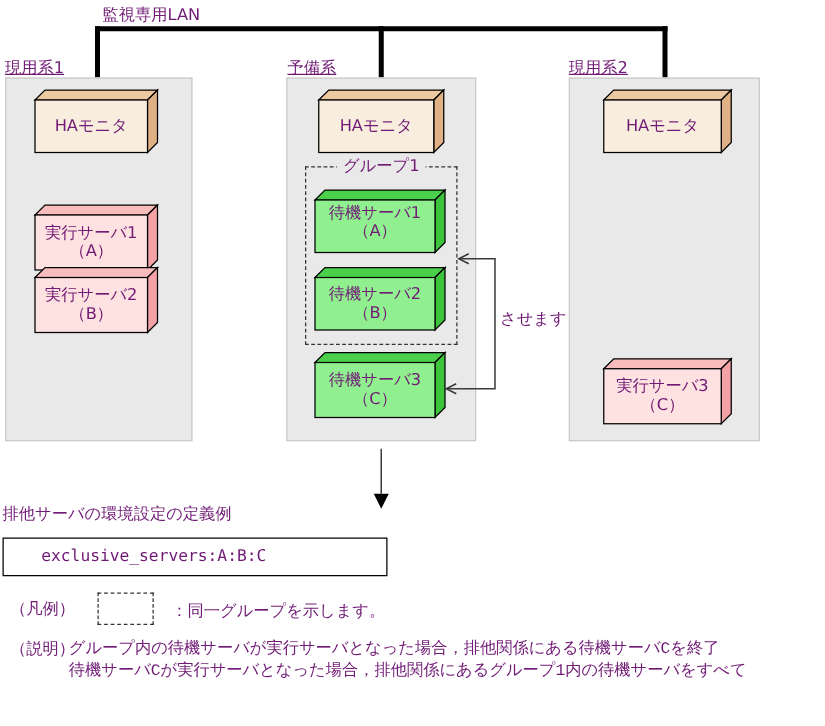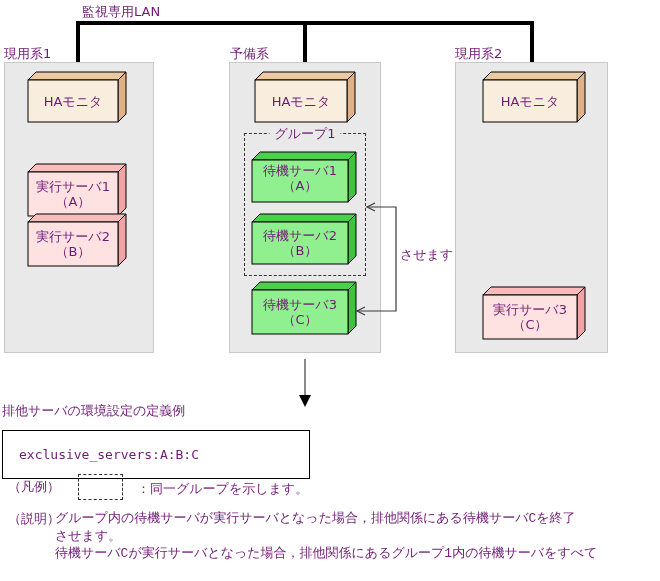--- a/index.html
+++ b/index.html
@@ -5,21 +5,21 @@
   html,body { margin:0; padding:0; background:#ffffff; }
   .stage {
     position:relative; width:660px; height:581px; background:#ffffff;
     font-family:"DejaVu Sans","Liberation Sans",sans-serif;
     font-size:13px; color:#701a75; overflow:hidden;
   }
   .lan-h { position:absolute; left:76px; top:21px; width:458px; height:4px; background:#000; }
   .lan-v { position:absolute; top:21px; width:4px; height:41px; background:#000; }
   .lan-label { position:absolute; left:82px; top:3px; white-space:nowrap; }
   .panel { position:absolute; top:62px; height:291px; background:#e9e9e9; border:1px solid #c9c9c9; box-sizing:border-box; }
-  .panel-label { position:absolute; top:45px; white-space:nowrap; }
+  .panel-label { position:absolute; top:45px; white-space:nowrap;text-decoration:underline; }
   .box3d { position:absolute; }
   .box3d svg { position:absolute; left:0; top:0; overflow:visible; }
   .box3d polygon, .box3d rect { stroke:#000; stroke-width:1; }
   .beige-top  { fill:#ecc9a0; } .beige-side { fill:#dfb185; } .beige-face { fill:#f9eedd; }
   .pink-top   { fill:#f9bcbc; } .pink-side  { fill:#f5a2a6; } .pink-face  { fill:#fee1e1; }
   .green-top  { fill:#4ad04a; } .green-side { fill:#3cc43c; } .green-face { fill:#90f090; }
   .box-label {
     position:absolute; left:0; top:8px; display:flex; flex-direction:column;
     align-items:center; justify-content:center; text-align:right; line-height:15px;
   }
@@ -30,23 +30,23 @@
   .group-label {
     position:absolute; left:50%; top:-8px; transform:translateX(-50%);
     background:#e9e9e9; padding:0 5px; white-space:nowrap; line-height:15px;
   }
   .overlay { position:absolute; left:0; top:0; width:660px; height:581px; pointer-events:none; }
   .overlay polyline, .overlay line { fill:none; stroke:#3a3a3a; stroke-width:1.2; }
   .overlay .solid-head { fill:#000; stroke:none; }
   .exclusion-label { position:absolute; left:400px; top:246px; white-space:nowrap; }
   .def-heading { position:absolute; left:2px; top:402px; white-space:nowrap; }
   .code-box {
-    position:absolute; left:2px; top:430px; width:308px; height:49px;
+    position:absolute; left:2px; top:430px; width:308px; height:31px;
     border:1px solid #000; box-sizing:border-box; background:#fff;
-    display:flex; align-items:center; padding-left:16px;
+    display:flex; align-items:center; padding-left:30px;
     font-family:"DejaVu Sans Mono","Liberation Mono",monospace;
   }
   .legend-label { position:absolute; left:8px; top:478px; white-space:nowrap; }
   .legend-swatch { position:absolute; left:78px; top:474px; width:45px; height:26px; border:1px dashed #333; box-sizing:border-box; }
   .legend-desc { position:absolute; left:137px; top:480px; white-space:nowrap; }
   .note-label { position:absolute; left:8px; top:510px; white-space:nowrap; }
   .note-lines { position:absolute; left:55px; top:510px; width:600px;font-family:Liberation Mono, monospace; }
   .note-lines div { line-height:17.5px; white-space:nowrap; }
 </style>
 </head>
@@ -186,17 +186,16 @@
     <span>exclusive_servers:A:B:C</span>
   </div>
 
   <div class="legend-label">（凡例）</div>
   <div class="legend-swatch"></div>
   <div class="legend-desc">：同一グループを示します。</div>
 
   <div class="note-label">（説明）</div>
   <div class="note-lines">
     <div>グループ内の待機サーバが実行サーバとなった場合，排他関係にある待機サーバCを終了</div>
-    <div>させます。</div>
     <div>待機サーバCが実行サーバとなった場合，排他関係にあるグループ1内の待機サーバをすべて</div>
   </div>
 
 </div>
 
 </body></html>

